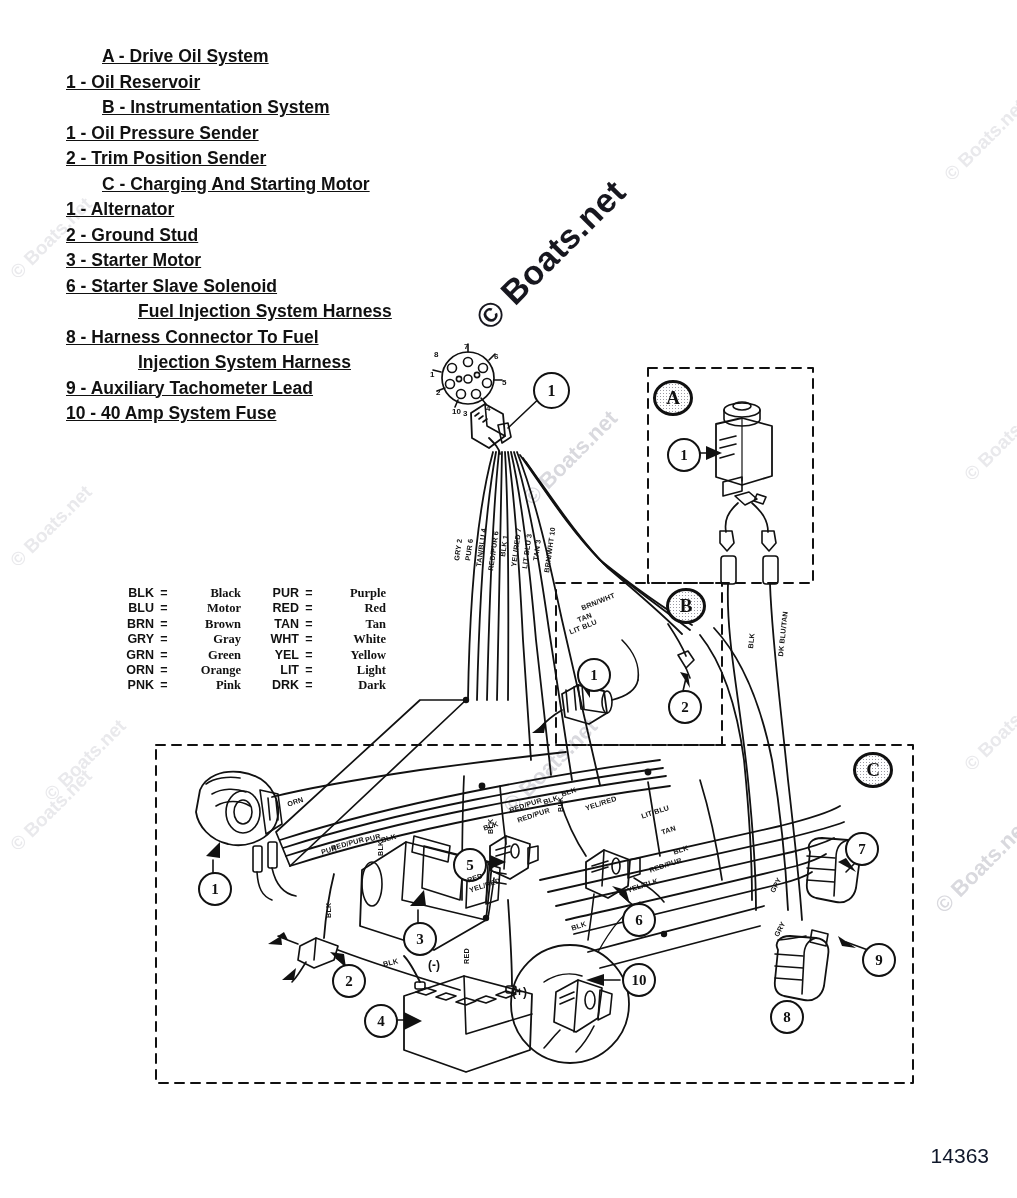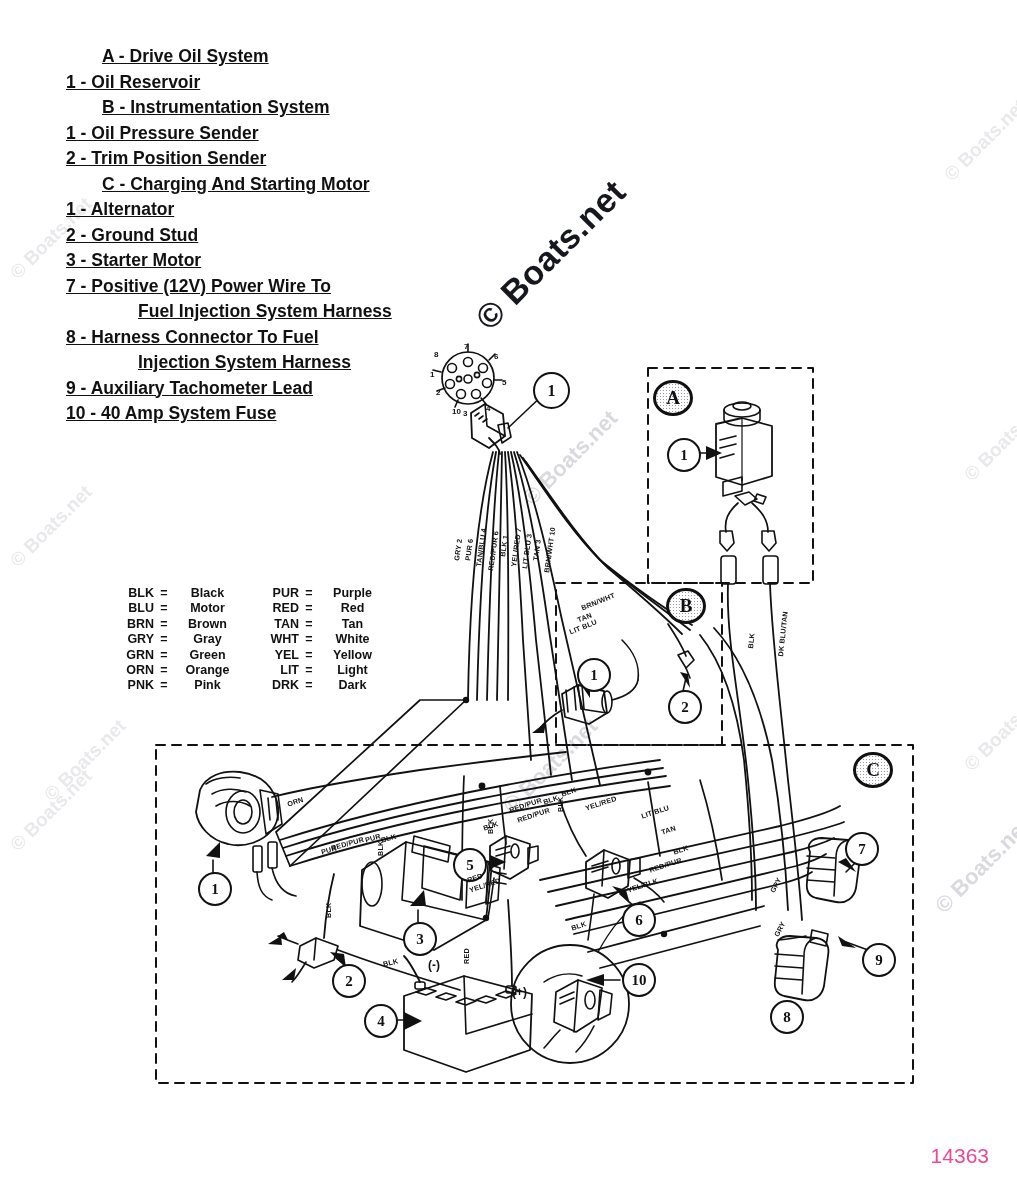--- a/index.html
+++ b/index.html
@@ -29,21 +29,21 @@
 
   
   #colorkey{position:absolute;left:118px;top:586px;width:268px;
             display:grid;grid-template-columns:1fr 1fr;column-gap:22px;}
   .ck-col{display:block;}
   .ck-row{font-size:12.5px;font-weight:700;height:15.4px;line-height:15.4px;
           display:grid;grid-template-columns:36px 12px auto;
           column-gap:4px;}
   .ck-abbr{text-align:right;}
   .ck-eq{text-align:center;}
-  .ck-name{text-align:center;}
+  .ck-name{text-align:right;font-family:Liberation Serif, serif;}
 
   
   #art{position:absolute;left:0;top:0;width:1017px;height:1198px;}
 
   
   .callout{position:absolute;width:30px;height:30px;border:2.4px solid #111;
            border-radius:50%;background:#fff;font-size:15px;font-weight:700;
            display:flex;align-items:center;justify-content:center;
            font-family:"Liberation Serif",serif;}
   .callout.big{width:33px;height:33px;font-size:16px;}
@@ -59,21 +59,21 @@
 
   
   .lbl{position:absolute;font-size:11px;font-weight:700;white-space:nowrap;
        font-family:"Liberation Sans",sans-serif;}
 
   
   .wcode{position:absolute;font-size:7.2px;font-weight:700;white-space:nowrap;
          transform-origin:left top;letter-spacing:.2px;}
 
   #partno{position:absolute;right:28px;bottom:30px;font-size:21px;
-          color:#ec4899;font-family:"Liberation Sans",sans-serif;}
+          color:#0f172a;font-family:"Liberation Sans",sans-serif;}
 
   .pin-num{position:absolute;font-size:8px;font-weight:700;}
 </style>
 </head>
 <body>
 
 <div id="stage">
 
   <div class="wm-tile" style="left:6px;top:268px;">© Boats.net</div>
   <div class="wm-tile" style="left:6px;top:556px;">© Boats.net</div>
@@ -89,21 +89,21 @@
   <div id="legend">
     <div class="leg-row ind1">A - Drive Oil System</div>
     <div class="leg-row">1 - Oil Reservoir</div>
     <div class="leg-row ind1">B - Instrumentation System</div>
     <div class="leg-row">1 - Oil Pressure Sender</div>
     <div class="leg-row">2 - Trim Position Sender</div>
     <div class="leg-row ind1">C - Charging And Starting Motor</div>
     <div class="leg-row">1 - Alternator</div>
     <div class="leg-row">2 - Ground Stud</div>
     <div class="leg-row">3 - Starter Motor</div>
-    <div class="leg-row">7 - Positive (12V) Power Wire To</div>
+    <div class="leg-row">6 - Starter Slave Solenoid</div>
     <div class="leg-row ind2">Fuel Injection System Harness</div>
     <div class="leg-row">8 - Harness Connector To Fuel</div>
     <div class="leg-row ind2">Injection System Harness</div>
     <div class="leg-row">9 - Auxiliary Tachometer Lead</div>
     <div class="leg-row">10 - 40 Amp System Fuse</div>
   </div>
 
   <div id="colorkey">
     <div class="ck-col">
       <div class="ck-row">

